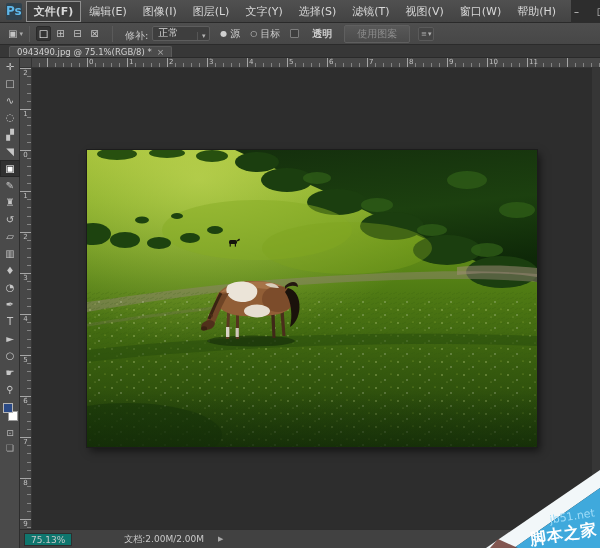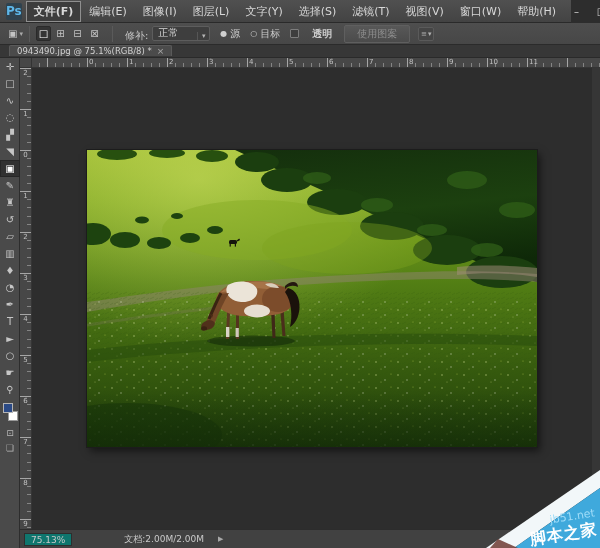--- a/index.html
+++ b/index.html
@@ -51,21 +51,21 @@
   .check .box { width:9px; height:9px; border:1px solid #7d7d7d; background:#3e3e3e; border-radius:1px; }
   .btn-disabled {
     margin-left:12px; padding:1px 12px; font-size:10px; color:#8e8e8e;
     background:linear-gradient(#585858,#4b4b4b); border:1px solid #5f5f5f; border-radius:2px;
   }
   .mini-dd { margin-left:8px; width:16px; height:14px; border:1px solid #5a5a5a; border-radius:2px;
              background:#454545; display:flex; align-items:center; justify-content:center; gap:1px;
              font-size:7px; color:#b0b0b0; }
   
   .tabbar { position:absolute; left:0; top:45px; width:600px; height:13px; background:#373737;
-            border-bottom:1px solid #2a2a2a; display:flex; align-items:flex-start; padding-left:9px; }
+            border-bottom:1px solid #2a2a2a; display:flex; align-items:center; padding-left:9px; }
   .tab { display:flex; align-items:center; gap:5px; padding:0 7px; background:#4b4b4b;
          border:1px solid #5a5a5a; border-bottom:none; border-radius:2px 2px 0 0;
          font-size:8.5px; color:#d2d2d2; white-space:nowrap; }
   .tab-close { color:#a8a8a8; font-size:9px; }
   
   .toolcol { position:absolute; left:0; top:58px; width:20px; height:490px;
              background:#4a4a4a; border-right:1px solid #2d2d2d; }
   .tool { width:20px; height:17px; display:flex; align-items:center; justify-content:center;
           font-size:10px; color:#c6c6c6; }
   .tool.selected { background:#313131; color:#ffffff; box-shadow:inset 0 0 0 1px #262626; }

